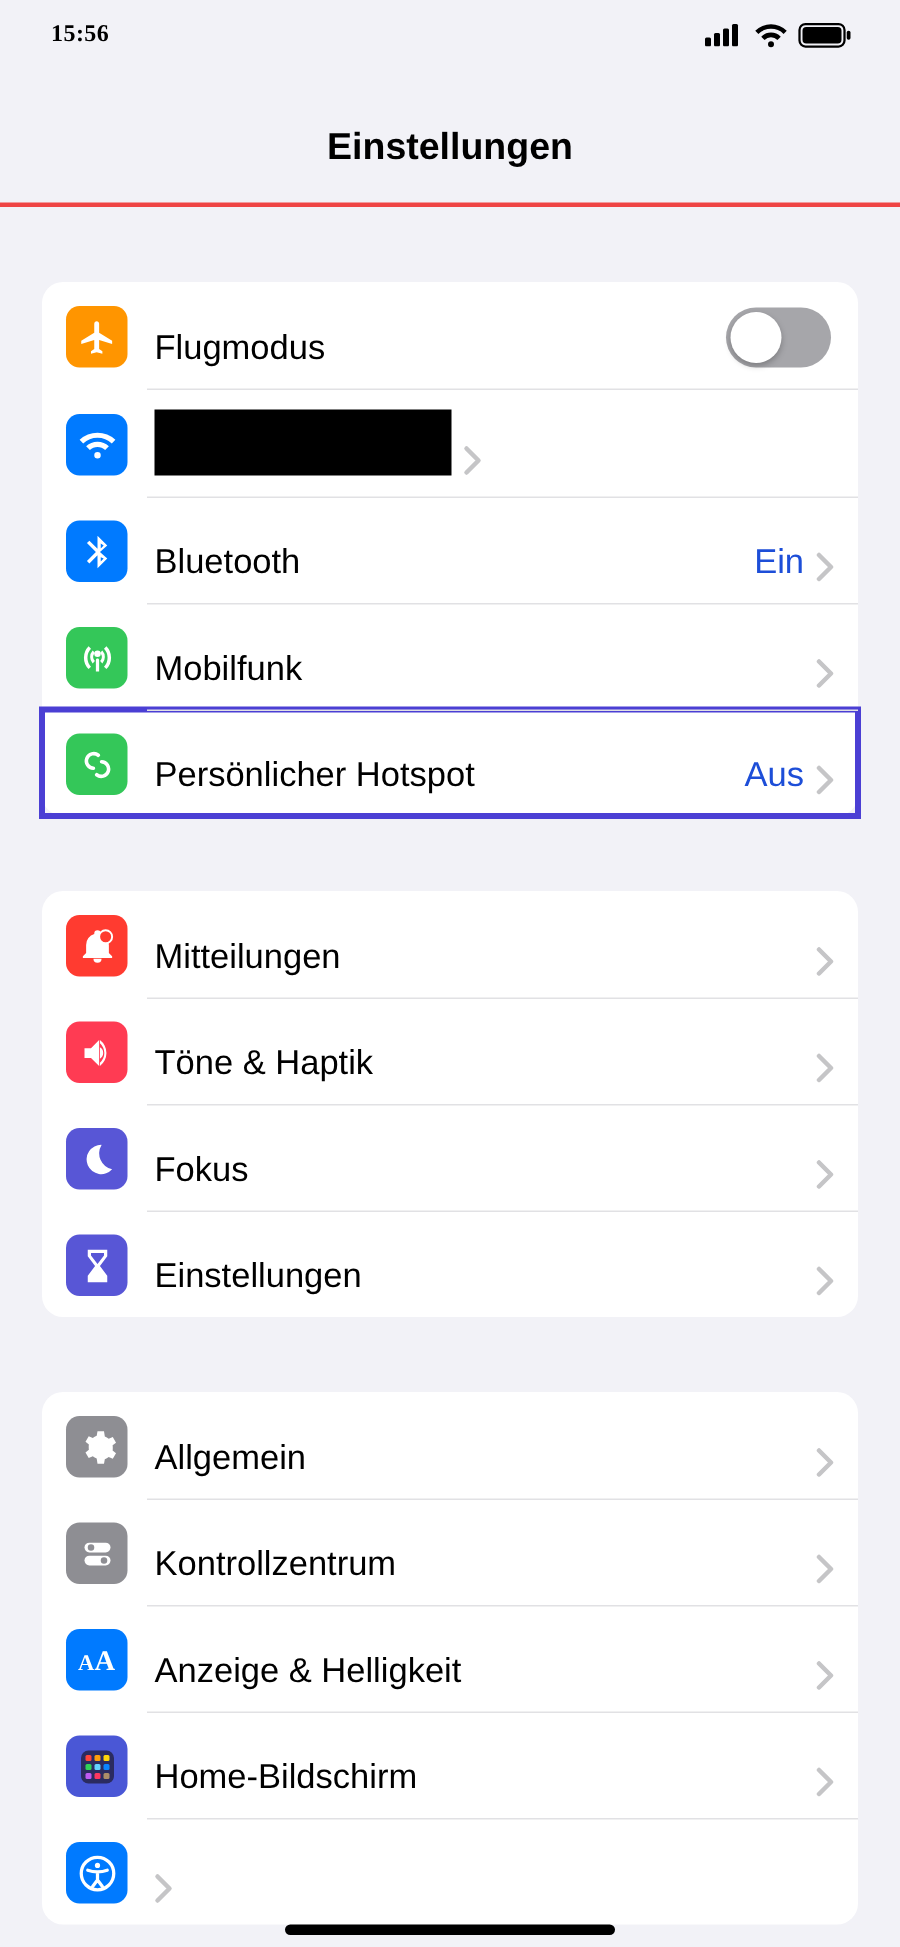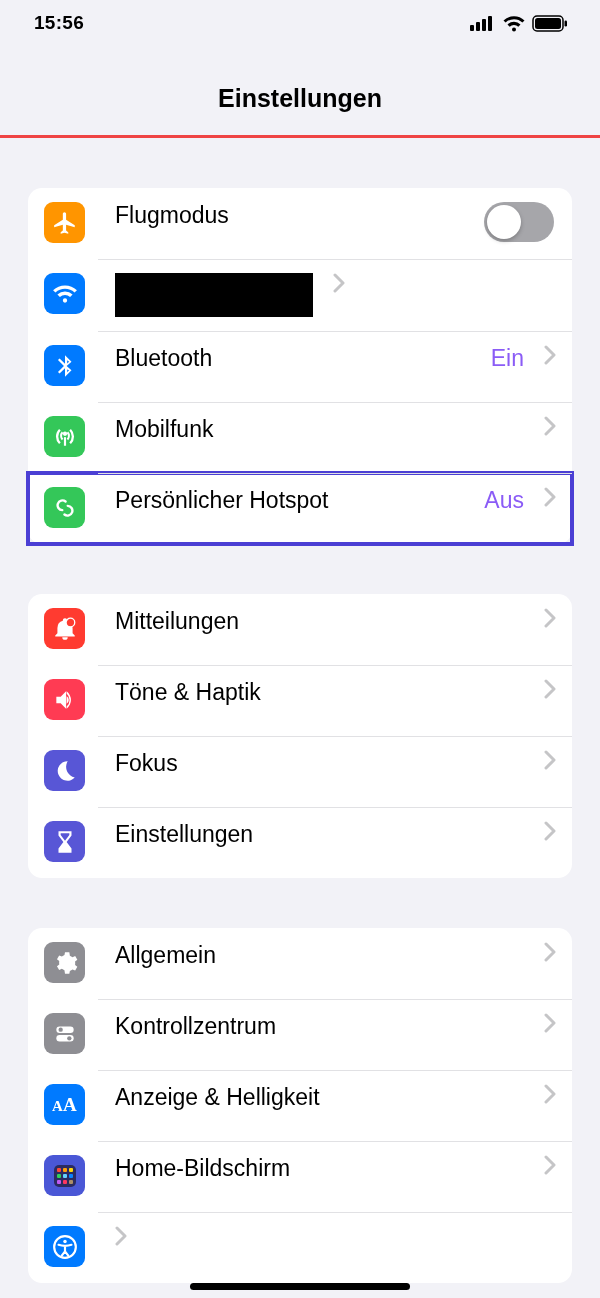--- a/index.html
+++ b/index.html
@@ -13,45 +13,44 @@
       position: relative;
     }
     
     .status-bar {
       height: 46px;
       display: flex;
       align-items: center;
       justify-content: space-between;
       padding: 0 32px 0 34px;
     }
-    .status-time { font-size: 19px; font-weight: 600; letter-spacing: 0.3px; }
+    .status-time { font-size: 16px; font-weight: 600; letter-spacing: 0.3px; font-family: Liberation Serif, serif; }
     .status-icons { display: flex; align-items: center; gap: 6px; }
     
     .header {
       text-align: center;
       padding: 38px 0 22px;
       border-bottom: 3px solid #ef4444;
     }
     .header-title { font-size: 25px; font-weight: 700; }
     
     .content { padding: 50px 28px 0; }
     .group {
       background: #fff;
       border-radius: 14px;
       overflow: visible;
       margin-bottom: 50px;
       position: relative;
     }
     .row {
       display: flex;
-      align-items: flex-start;
+      align-items: flex-end;
       padding: 14px 16px 14px 16px;
       min-height: 71px;
       position: relative;
-      gap: 12px;
     }
     .row + .row::before {
       content: "";
       position: absolute;
       top: 0;
       left: 70px;
       right: 0;
       height: 1px;
       background: #e1e1e4;
     }
@@ -65,21 +64,21 @@
       height: 41px;
       border-radius: 9px;
       display: flex;
       align-items: center;
       justify-content: center;
       flex-shrink: 0;
       margin-right: 18px;
     }
     .icon-badge svg { display: block; }
     .row-label { font-size: 23px; font-weight: 400; flex: 1; }
-    .row-value { font-size: 23px; color: #8b5cf6; margin-right: 8px; }
+    .row-value { font-size: 23px; color: #1d4ed8; margin-right: 8px; }
     .redacted { width: 198px; height: 44px; background: #000; margin-right: 8px; }
     .chevron { flex-shrink: 0; }
     
     .toggle {
       width: 70px; height: 40px; border-radius: 20px; background: #a6a6aa;
       position: relative; flex-shrink: 0; margin-right: 2px;
     }
     .toggle::after {
       content: ""; position: absolute; left: 3px; top: 3px;
       width: 34px; height: 34px; border-radius: 50%; background: #fff;

